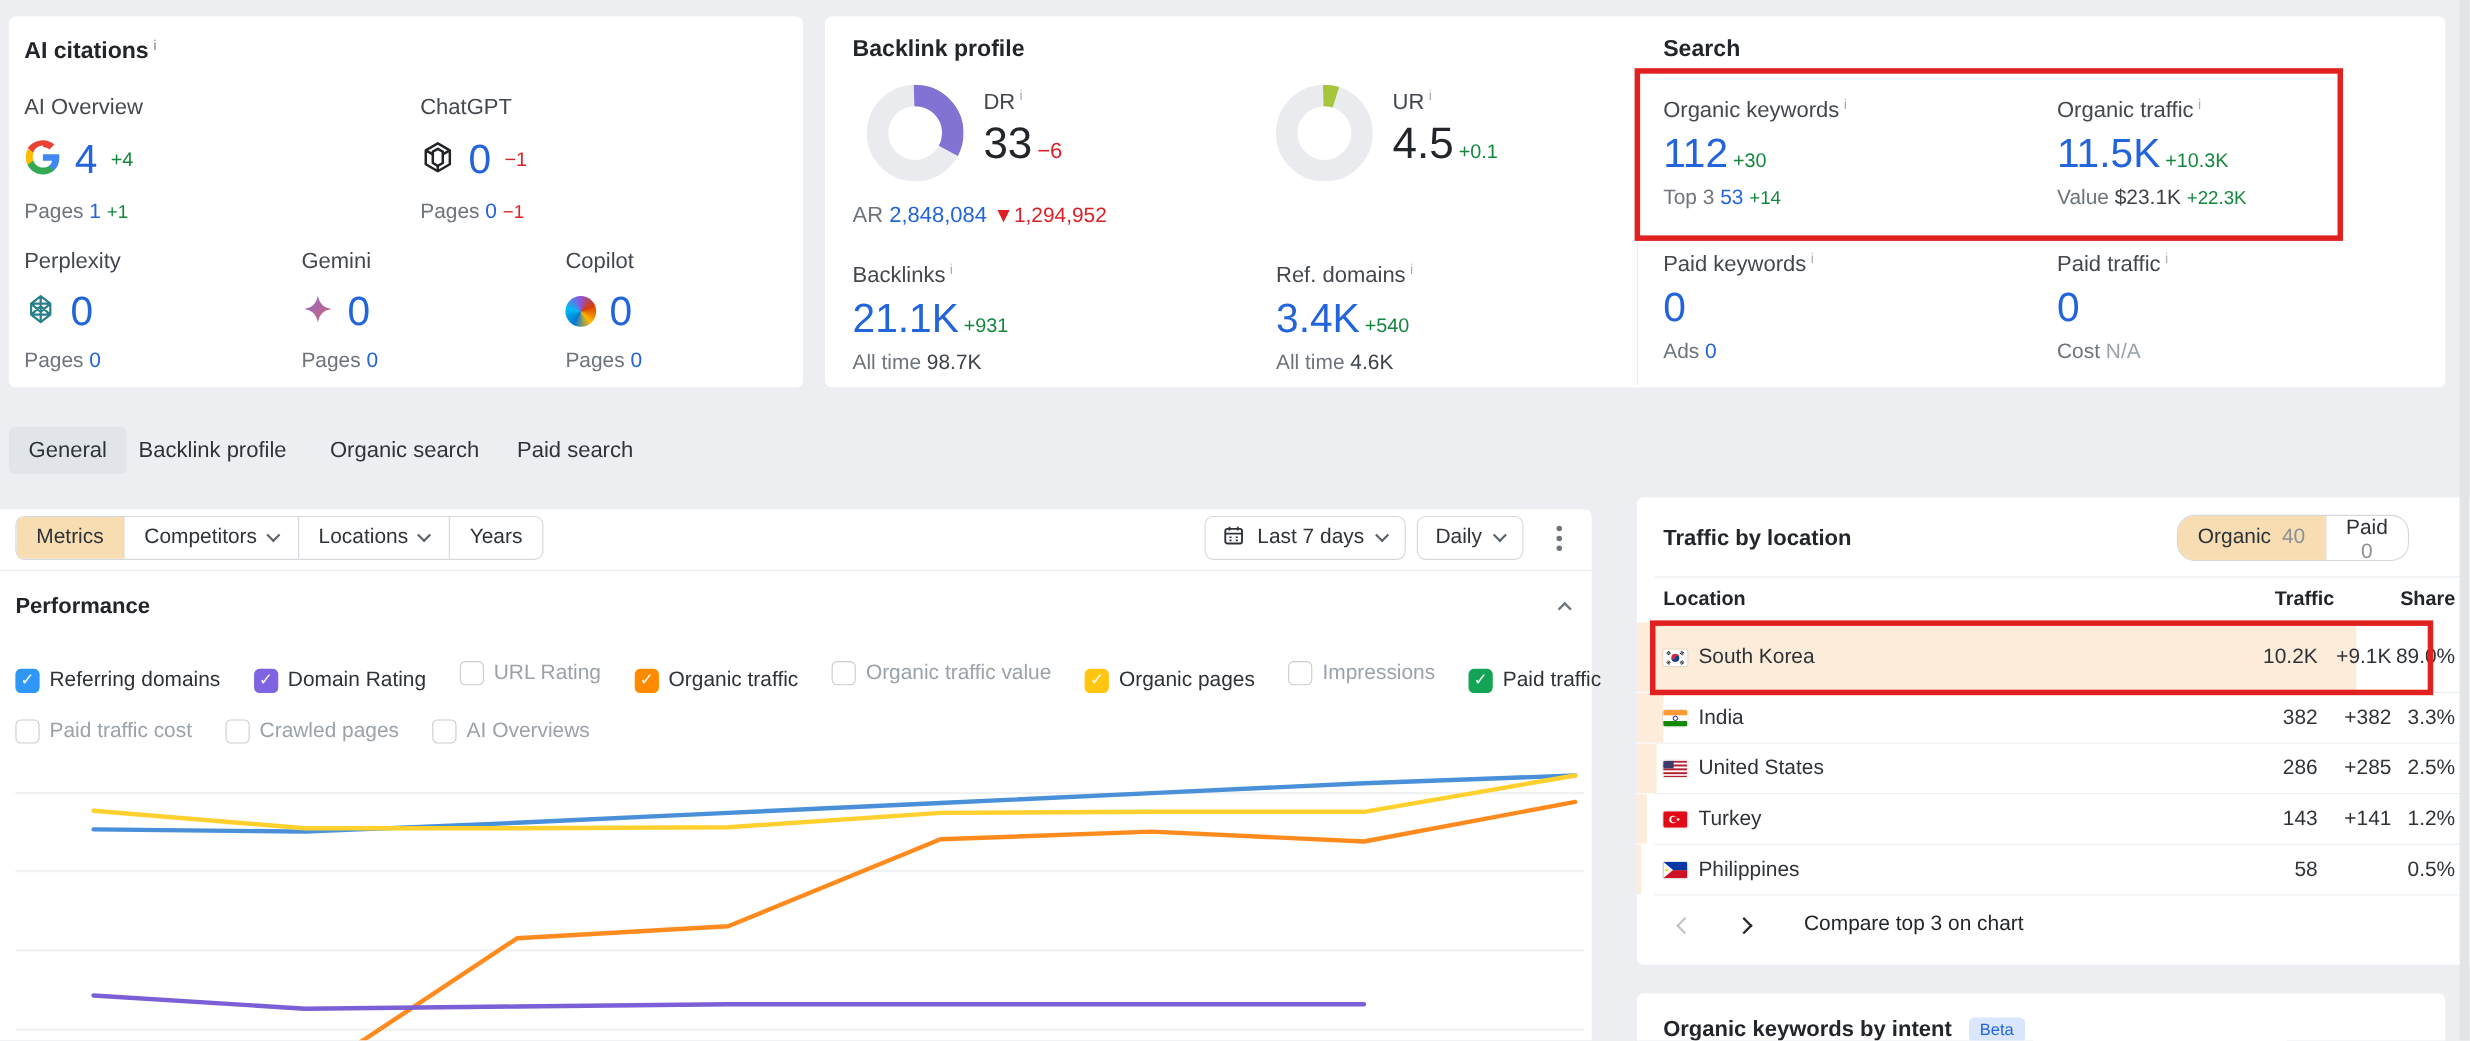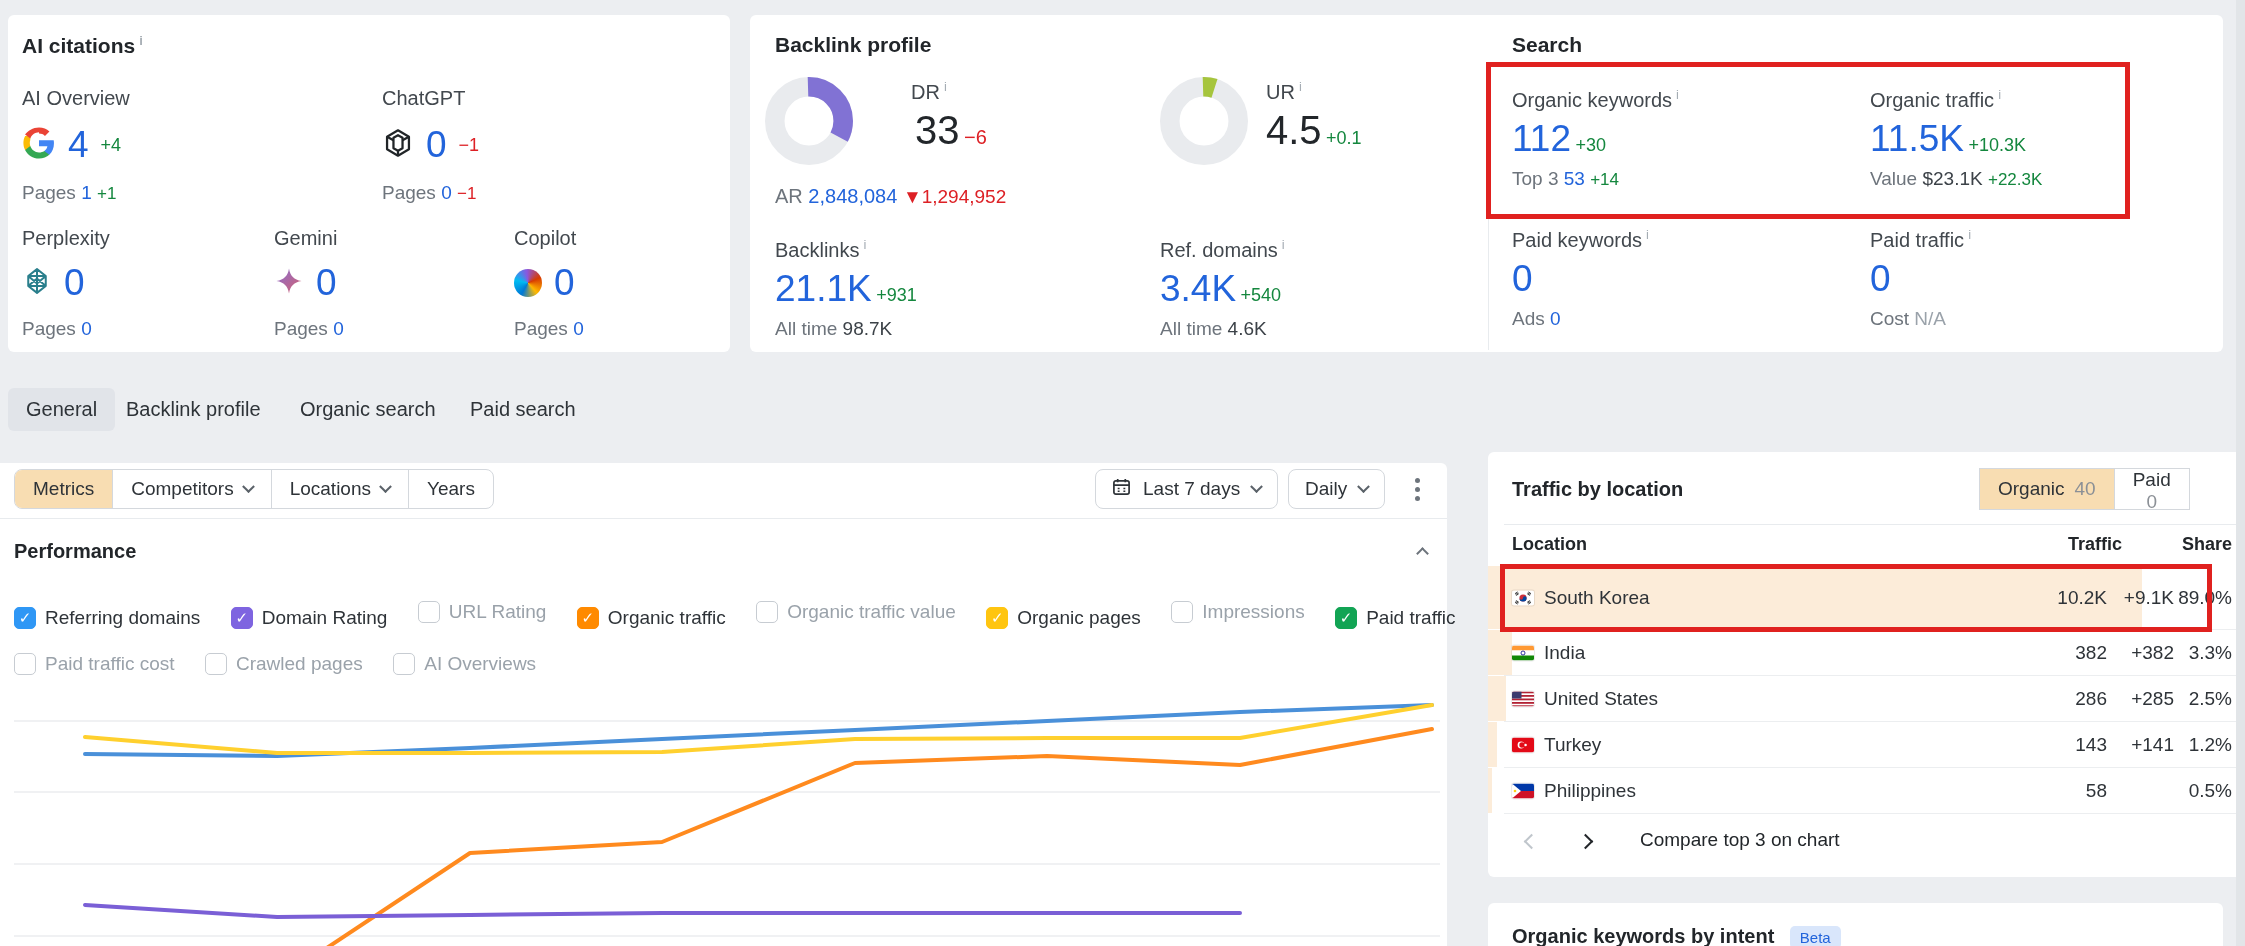--- a/index.html
+++ b/index.html
@@ -152,28 +152,28 @@
       <span>Pages</span>
       <span class="v-blue">0</span>
     </div>
   </div>
 </div>
 
 <div class="card" style="left:750px; top:15px; width:1473px; height:337px;">
   <div class="abs card-title" style="left:25px; top:18px;">Backlink profile</div>
   <div class="divider-v" style="left:738px; top:60px; height:275px;"></div>
 
-  <div class="abs metric-flex" style="left:15px; top:62px;text-align:center;">
+  <div class="abs metric-flex" style="left:38px; top:62px;">
     <svg class="donut" width="88" height="88" viewBox="0 0 36 36">
       <circle cx="18" cy="18" r="14" fill="none" stroke="#e9ebee" stroke-width="8"></circle>
       <circle class="arc" cx="18" cy="18" r="14" fill="none" stroke-width="8" pathLength="100" transform="rotate(-90 18 18)" stroke="#8172d4" stroke-dasharray="33 67"></circle>
     </svg>
     <div>
       <div class="lbl" style="margin-top:2px;"><span>DR</span><sup class="info">i</sup></div>
-      <div style="margin-top:4px;margin-left:44px;"><span class="big-dark">33</span>
+      <div style="margin-top:4px;"><span class="big-dark">33</span>
       <span class="delta-r" style="font-size:20px;">−6</span></div>
     </div>
   </div>
   <div class="abs sub" style="left:25px; top:170px; font-size:20px;">
     <span>AR</span>
     <span class="v-blue">2,848,084</span>
     <span class="delta-r" style="font-size:19px;">▼1,294,952</span>
   </div>
 
   <div class="abs metric-flex" style="left:410px; top:62px;">
@@ -361,21 +361,21 @@
       <polyline points="85,291 277,293 470,285 662,276 855,267 1047,258 1240,249 1432,242" fill="none" stroke="#4a90d9" stroke-width="4" stroke-linejoin="round" stroke-linecap="round"></polyline>
       <polyline points="85,274 277,290 470,290 662,289 855,276 1047,275 1240,275 1432,242" fill="none" stroke="#ffd02e" stroke-width="4" stroke-linejoin="round" stroke-linecap="round"></polyline>
       <polyline points="85,587 277,518 470,390 662,379 855,300 1047,293 1240,302 1432,266" fill="none" stroke="#ff8a1e" stroke-width="4" stroke-linejoin="round" stroke-linecap="round"></polyline>
       <polyline points="85,442 277,454 470,452 662,450 855,450 1047,450 1240,450" fill="none" stroke="#7a5fd6" stroke-width="4" stroke-linejoin="round" stroke-linecap="round"></polyline>
     </svg>
 </div>
 
 <div class="card" style="left:1488px; top:452px; width:886px; height:425px;">
   <div class="abs card-title" style="left:24px; top:26px; font-size:20px;">Traffic by location</div>
 
-  <div class="abs" style="left:491px; top:16px; display:flex; border:1px solid #d4d8dd; border-radius:0; overflow:hidden; height:42px;">
+  <div class="abs" style="left:491px; top:16px; display:flex; border:1px solid #d4d8dd; border-radius:16px; overflow:hidden; height:42px;">
     <div style="background:#f8ddb2; display:flex; align-items:center; gap:10px; padding:0 18px; font-size:19px;">
       <span>Organic</span>
       <span style="color:#8b9096;">40</span>
     </div>
     <div style="display:flex; align-items:center; padding:0 18px; font-size:19px; border-left:1px solid #d4d8dd;flex-direction:column;">
       <span>Paid</span>
       <span style="color:#8b9096;">0</span>
     </div>
   </div>
 

